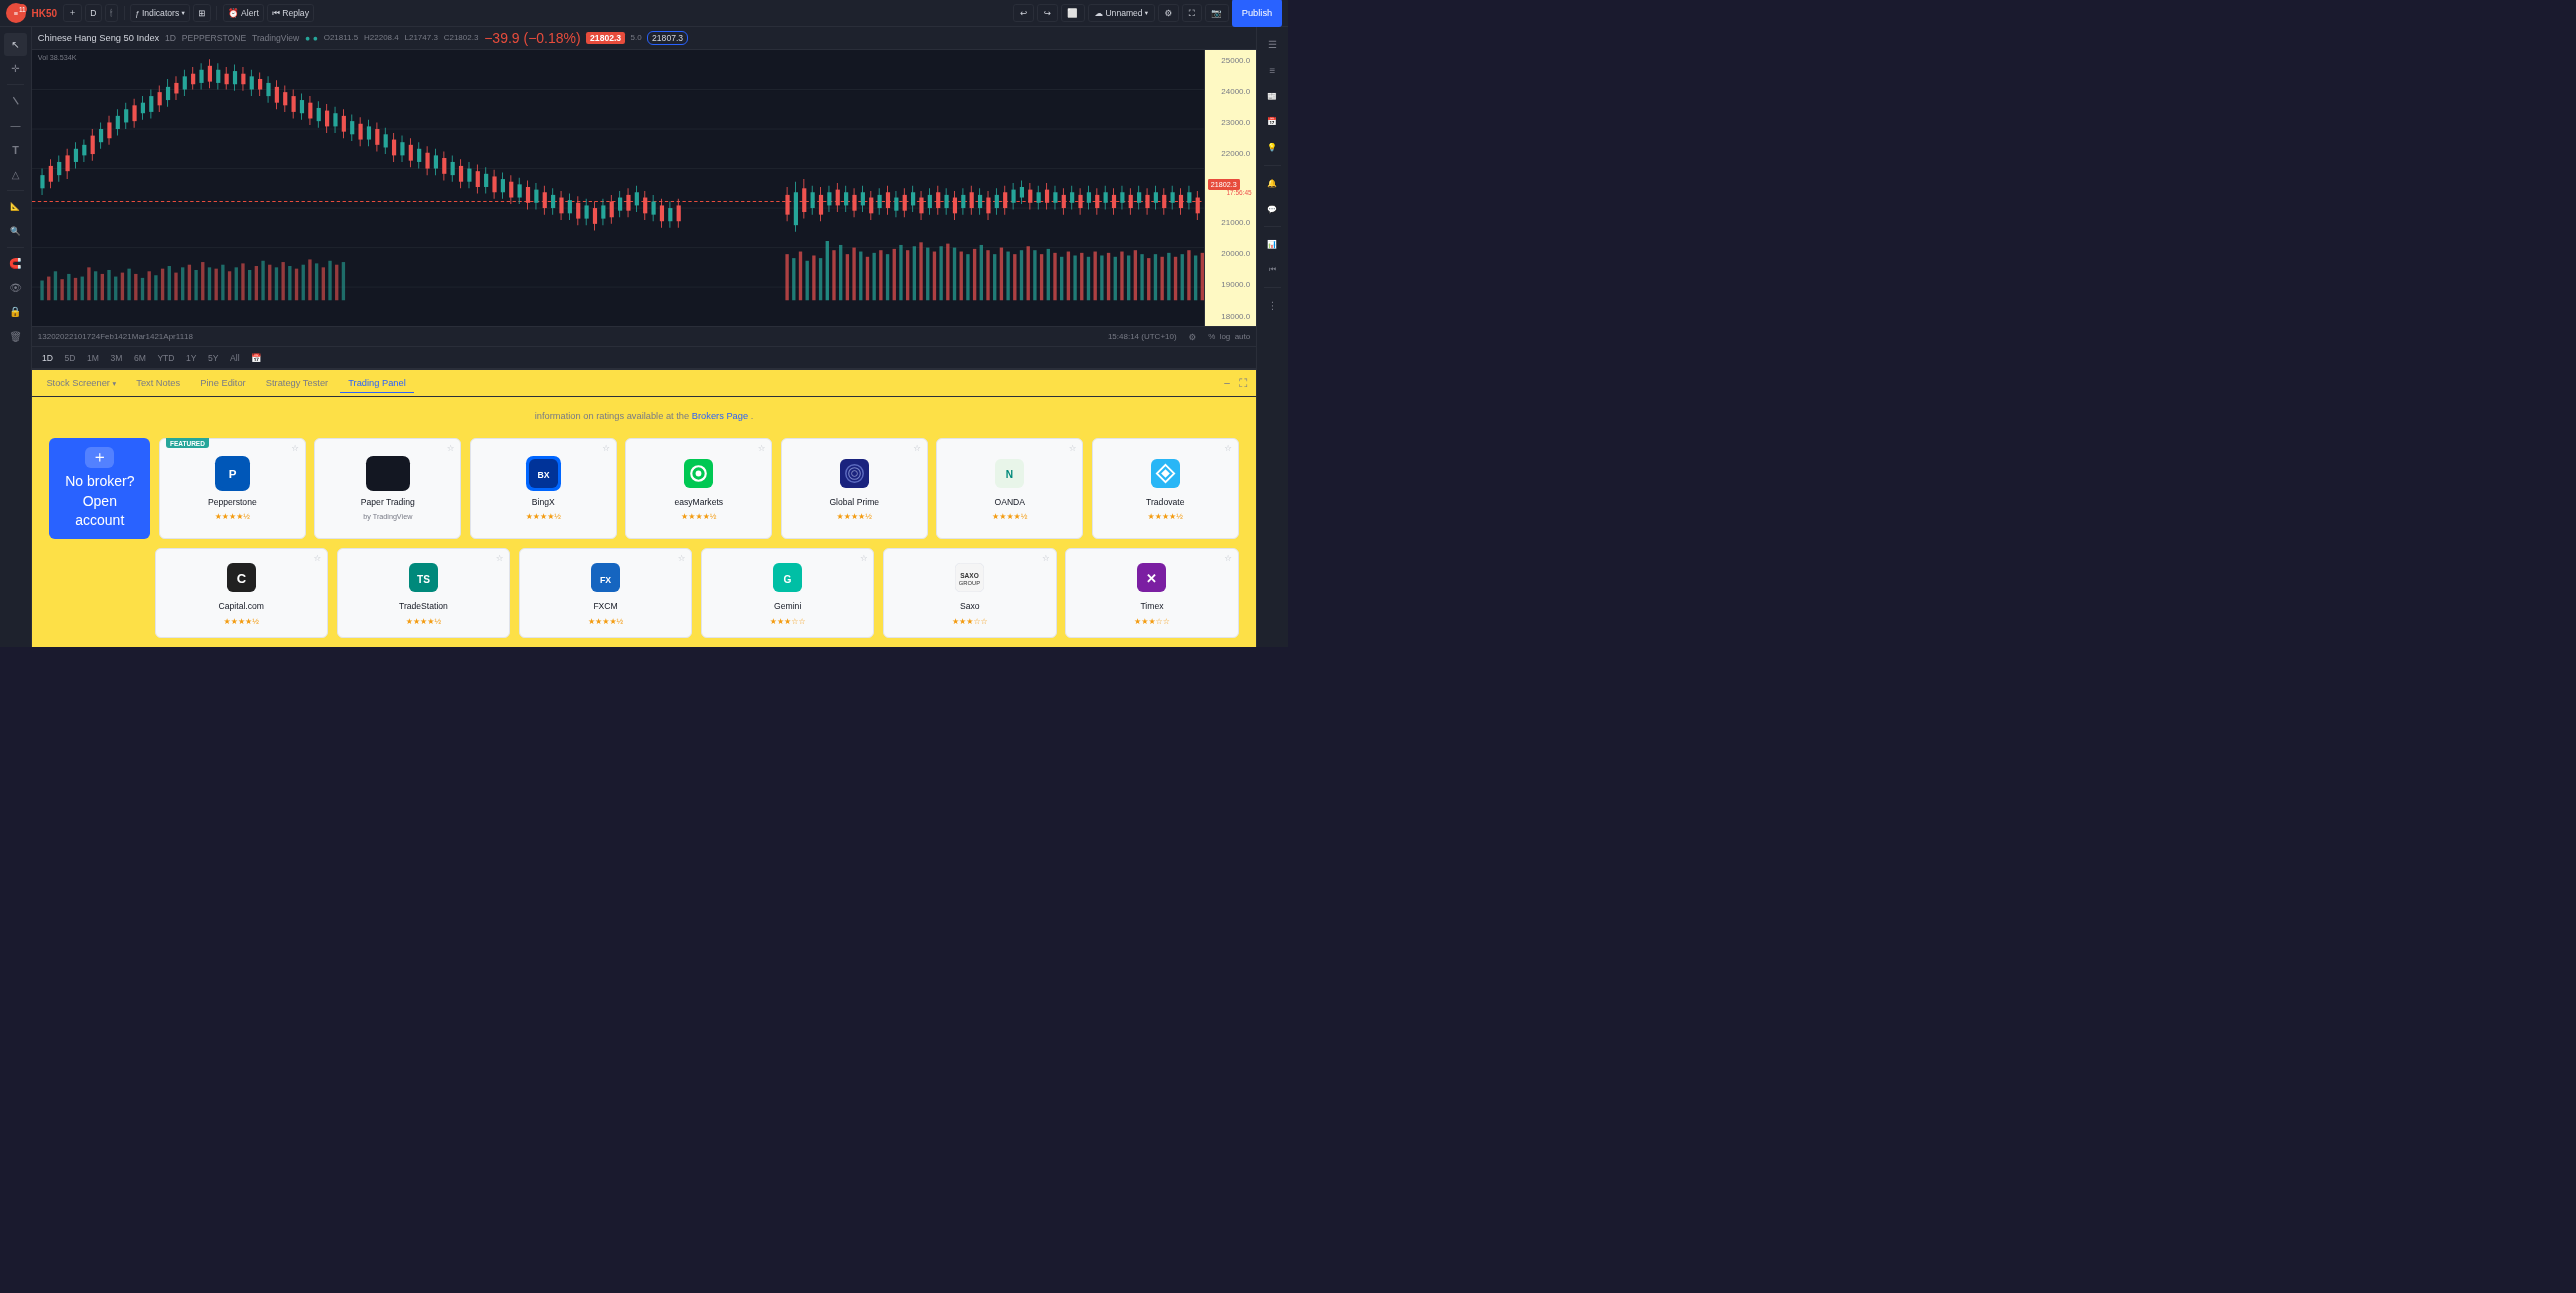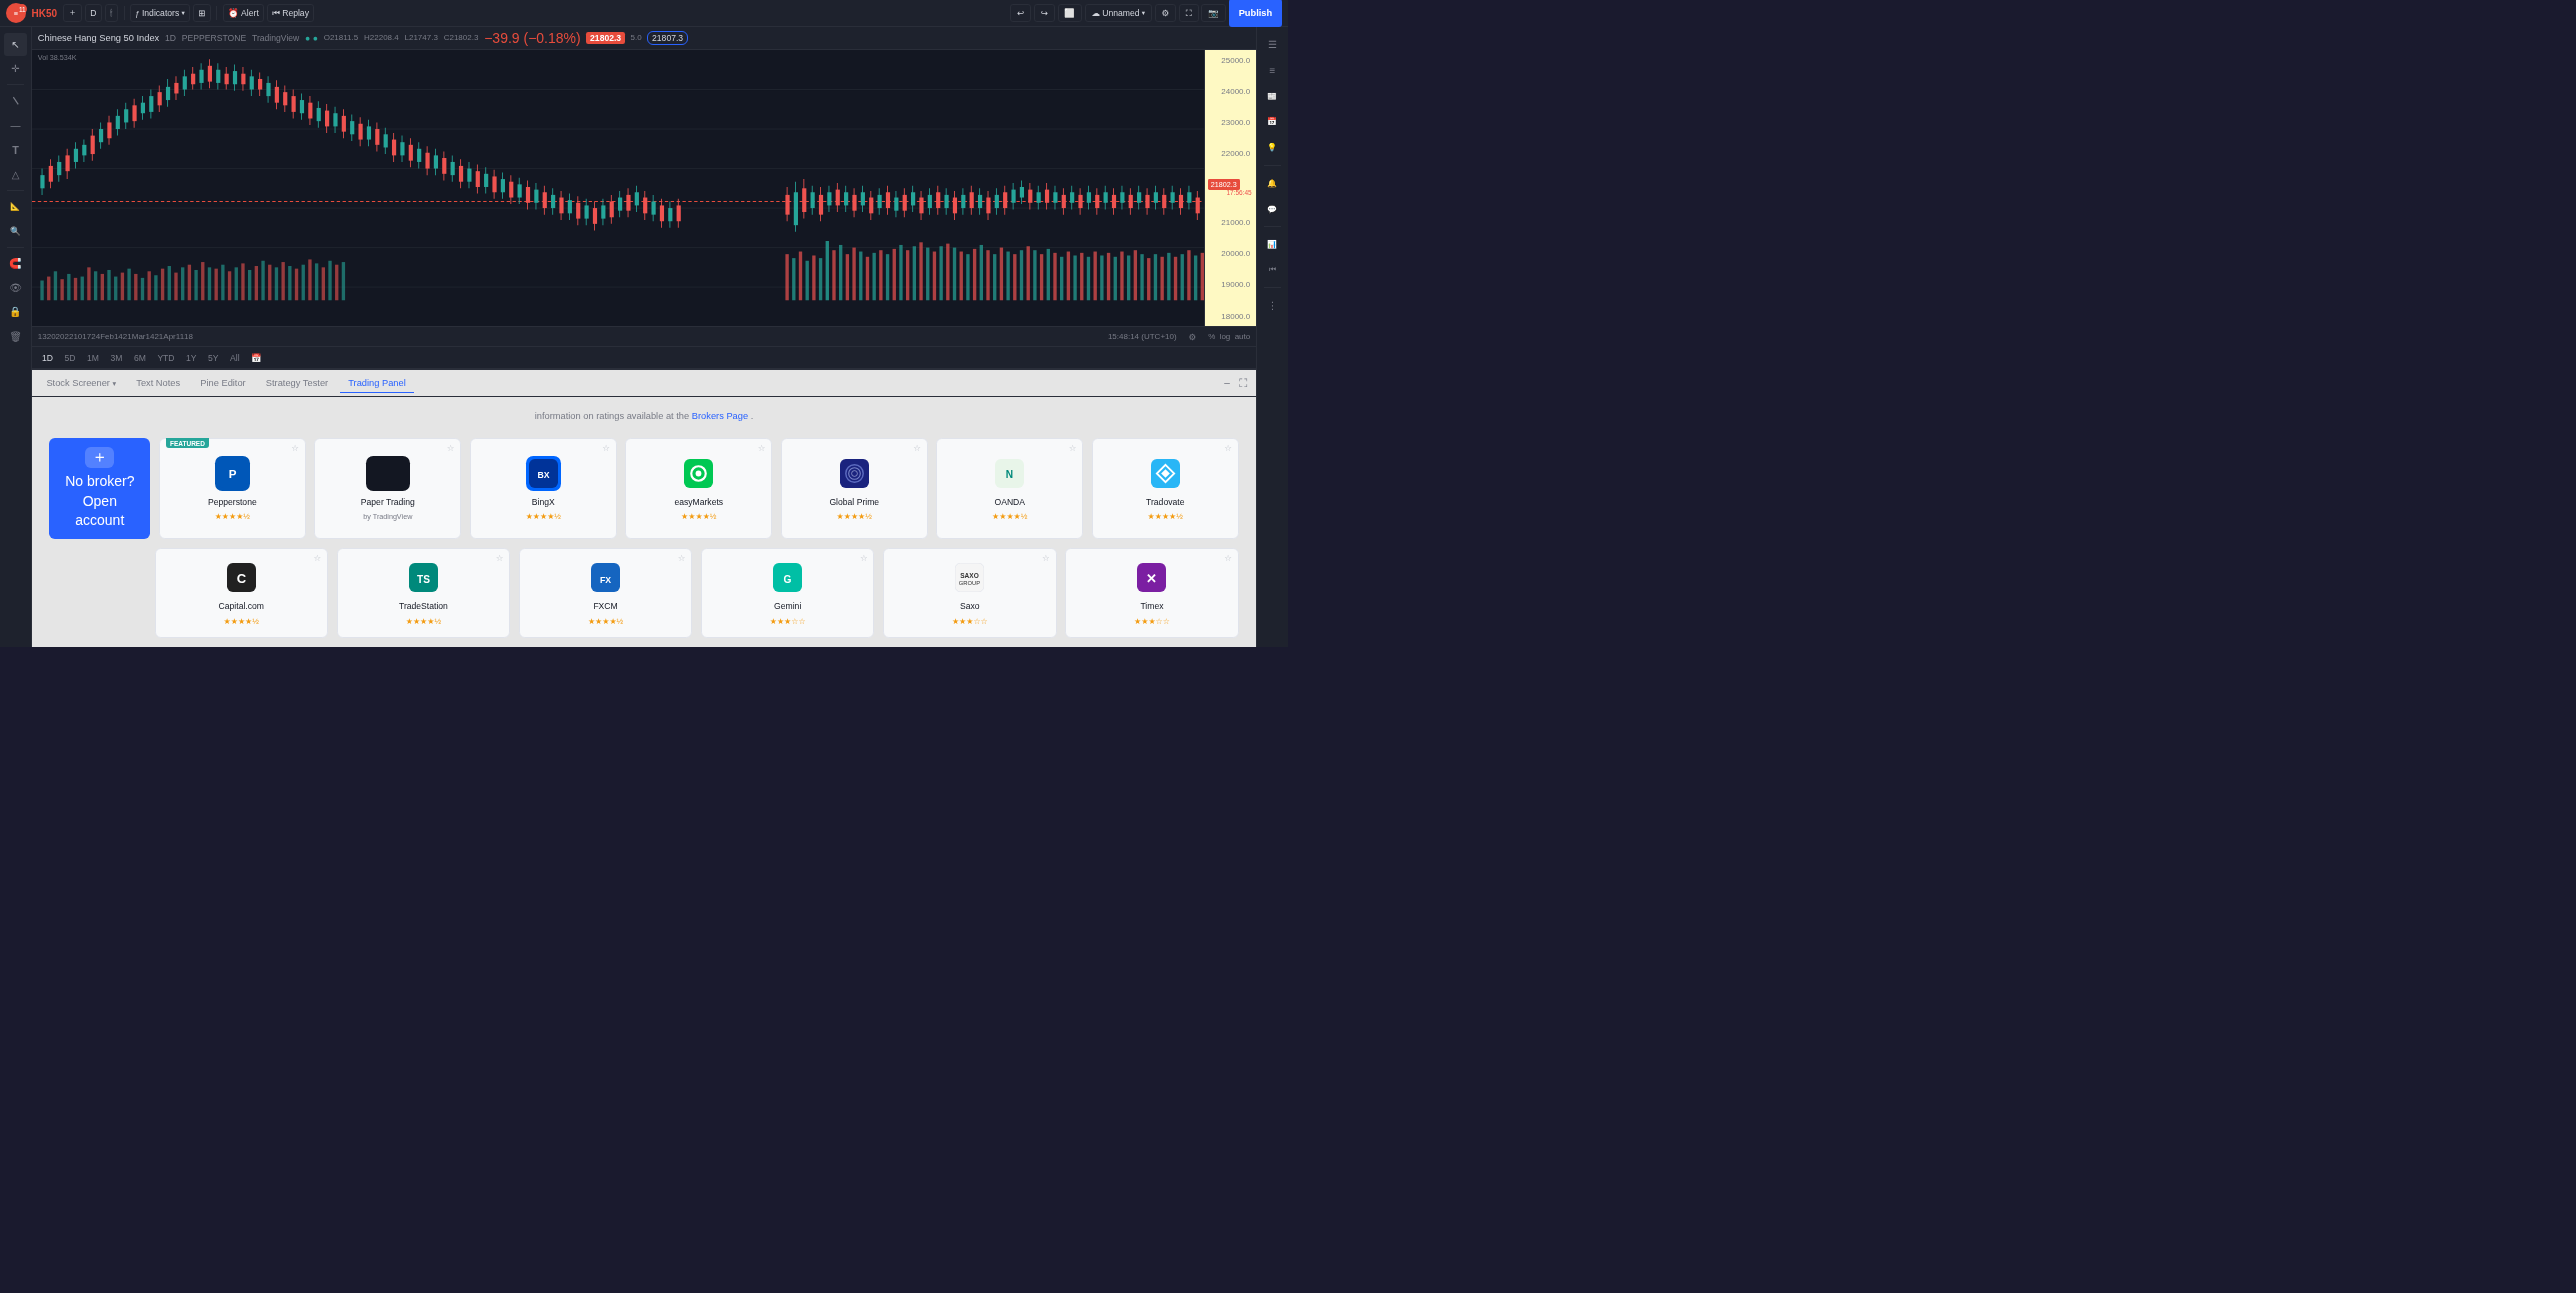--- a/index.html
+++ b/index.html
@@ -9,21 +9,21 @@
     #topbar {
       display: flex; align-items: center; background: #1e222d; height: 27px;
       border-bottom: 0.7px solid #2a2e39; padding: 0 5.8px; gap: 2.9px;
     }
     .top-logo { width: 20px; height: 20px; background: #e74c3c; border-radius: 50%; display: flex; align-items: center; justify-content: center; font-size: 7.2px; color: white; font-weight: bold; margin-right: 2.9px; }
     .top-symbol { color: #e74c3c; font-weight: bold; font-size: 10px; margin-right: 2.9px; }
     .top-btn { background: none; border: 0.7px solid #2a2e39; border-radius: 2.9px; color: #d1d4dc; padding: 1.4px 4.3px; font-size: 8.6px; cursor: pointer; height: 18.7px; display: flex; align-items: center; gap: 2.2px; }
     .top-separator { width: 0.7px; height: 14.4px; background: #2a2e39; margin: 0 2.9px; }
     .top-spacer { flex: 1; }
     .top-right-btn { background: none; border: 0.7px solid #2a2e39; border-radius: 2.9px; color: #d1d4dc; padding: 1.4px 5.8px; font-size: 8.6px; cursor: pointer; height: 18.7px; display: flex; align-items: center; gap: 2.2px; }
-    .publish-btn { background: #2962ff; border: none; border-radius: 2.9px; color: white; padding: 2.9px 10px; font-size: 9.3px; font-weight: 700; cursor: pointer; height: 28px; }
+    .publish-btn { background: #2962ff; border: none; border-radius: 2.9px; color: white; padding: 2.9px 10px; font-size: 9.3px; font-weight: 400; cursor: pointer; height: 28px; }
     
     
     #main { display: flex; height: calc(647px - 27px); }
     
     
     #left-toolbar {
       width: 32px; background: #1e222d; border-right: 0.7px solid #2a2e39;
       display: flex; flex-direction: column; align-items: center; padding: 5.8px 0; gap: 1.4px;
     }
     .tool-btn { width: 23px; height: 23px; display: flex; align-items: center; justify-content: center; border-radius: 2.9px; cursor: pointer; color: #787b86; font-size: 10px; border: none; background: none; }
@@ -48,21 +48,21 @@
     
     
     #time-axis { height: 20px; background: #1e222d; border-top: 0.7px solid #2a2e39; display: flex; align-items: center; padding: 0 5.8px; font-size: 8px; color: #787b86; justify-content: space-between; }
     
     
     #chart-toolbar { background: #1e222d; height: 23px; display: flex; align-items: center; padding: 0 5.8px; gap: 2.9px; border-top: 0.7px solid #2a2e39; border-bottom: 0.7px solid #2a2e39; }
     .tf-btn { color: #787b86; font-size: 8.6px; padding: 1.4px 4.3px; border-radius: 2.2px; cursor: pointer; border: none; background: none; }
     .tf-btn.active { color: #d1d4dc; }
     
     
-    #bottom-panel { background: #e5e5e5; border-top: 1.4px solid #2a2e39; display: flex; flex-direction: column; }
+    #bottom-panel { background: #fde047; border-top: 1.4px solid #2a2e39; display: flex; flex-direction: column; }
     #tab-bar { display: flex; align-items: center; padding: 0 5.8px; border-bottom: 0.7px solid #2a2e39; height: 27px; gap: 2.9px; }
     .tab { padding: 4.3px 8.6px; font-size: 9.3px; color: #787b86; cursor: pointer; border-bottom: 1.4px solid transparent; }
     .tab.active { color: #2962ff; border-bottom-color: #2962ff; }
     .tab-arrow { color: #787b86; font-size: 7.2px; cursor: pointer; }
     .tab-spacer { flex: 1; }
     .tab-action-btn { color: #787b86; font-size: 11.5px; cursor: pointer; background: none; border: none; padding: 1.4px 2.9px; }
     
     
     #trading-content { flex: 1; overflow-y: auto; padding: 11.5px; }
     .broker-intro { text-align: center; color: #787b86; font-size: 9.3px; margin-bottom: 14.4px; line-height: 1.6; }

